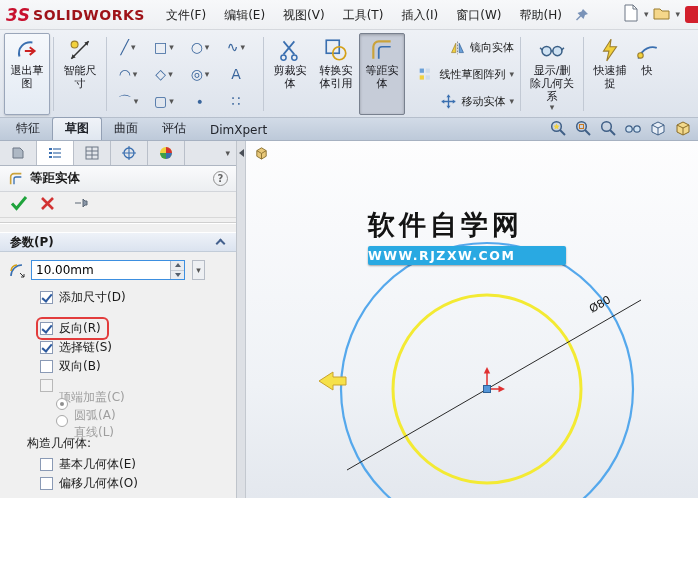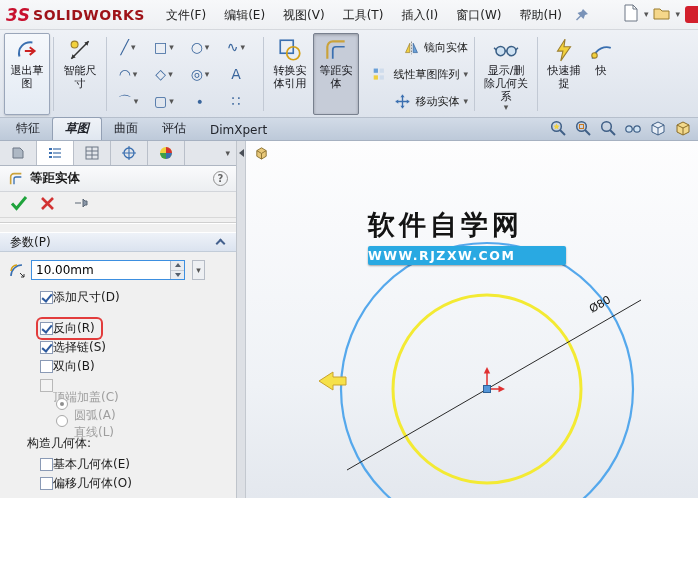--- a/index.html
+++ b/index.html
@@ -43,57 +43,57 @@
   .bb.wide { width:56px; }
   .bb.wide .blabel { width:44px; }
   .bb.clipped { width:28px; overflow:hidden; }
 
   
   .tabrow { position:absolute; top:118px; left:0; width:698px; height:23px;
     background:linear-gradient(#d2dbe7,#bdc9d9); border-bottom:1px solid #a6b1c1;
     display:flex; align-items:flex-end; padding-left:4px; }
   .tab { padding:2px 12px 3px; font-size:12px; color:#22252c; }
   .tab.active { background:linear-gradient(#f0f3f8,#e0e7f0); border:1px solid #93a0b4;
-    border-bottom:none; border-radius:3px 3px 0 0; font-weight:bold;font-style:italic; }
+    border-bottom:none; border-radius:3px 3px 0 0; font-weight:bold; }
   .hud { margin-left:auto; display:flex; align-items:center; gap:7px; padding:0 6px 3px 0; }
   .hud-icon { width:18px; height:18px; }
 
   
   .pm-panel { position:absolute; top:141px; left:0; width:237px; height:444px;
     background:#f0f0f0; border-right:1px solid #bfc4cb; overflow:hidden; }
   .pm-tabs { height:25px; display:flex; align-items:stretch; background:#e3e6eb; border-bottom:1px solid #aeb6c2; }
   .pm-tab { width:37px; display:flex; align-items:center; justify-content:center; border-right:1px solid #b9bfc9; }
   .pm-tab.active { background:#fff; }
   .pm-tab-overflow { margin-left:auto; display:flex; align-items:center; padding:0 6px; }
   .pm-title { height:26px; display:flex; align-items:center; gap:6px; padding:0 8px;
     background:linear-gradient(#fafbfc,#eceef1); border-bottom:1px solid #d2d5da; }
   .pm-title-text { font-weight:bold; font-size:12.5px; }
   .help-circle { margin-left:auto; width:15px; height:15px; border:1px solid #8f8f8f; border-radius:50%;
     color:#666; font-size:10px; font-weight:bold; display:flex; align-items:center; justify-content:center; }
   .pm-actions { height:26px; display:flex; align-items:center; gap:12px; padding:0 10px;
     border-bottom:1px solid #d8d8d8; }
   .pm-divider { height:2px; border-top:1px solid #cfcfcf; border-bottom:1px solid #ffffff; margin:4px 0 8px; }
   .pm-group-header { height:20px; display:flex; align-items:center; padding:0 10px;
     background:linear-gradient(#eef2f8,#dbe3ef); border-top:1px solid #fff; border-bottom:1px solid #c2ccd8;
-    font-weight:normal; position:relative; }
+    font-weight:bold; position:relative; }
   .chev-up { position:absolute; right:12px; top:7px; width:7px; height:7px;
     border-left:2px solid #44618e; border-top:2px solid #44618e; transform:rotate(45deg); }
   .pm-body { padding-top:8px; display:flex; flex-direction:column; }
   .dist-row { display:flex; align-items:center; gap:5px; margin:0 16px 8px 8px; }
   .dist-icon { width:18px; height:18px; flex:none; }
   .dist-input-wrap { display:flex; align-items:stretch; height:20px; border:1px solid #3d8fe0; background:#fff; }
   .dist-input { width:138px; border:none; outline:none; font:12px "DejaVu Sans",sans-serif; padding:0 4px; }
   .spinner { width:14px; display:flex; flex-direction:column; border-left:1px solid #aeb6c2; }
   .spin-btn { flex:1; background:#e9ecf0; display:flex; align-items:center; justify-content:center; }
   .spin-btn + .spin-btn { border-top:1px solid #c5cbd3; }
   .tri-up { width:0; height:0; border-left:3px solid transparent; border-right:3px solid transparent; border-bottom:4px solid #55606e; }
   .tri-down { width:0; height:0; border-left:3px solid transparent; border-right:3px solid transparent; border-top:4px solid #55606e; }
   .dist-caret { width:13px; height:20px; margin-left:2px; border:1px solid #b6bcc6; background:#eef0f3;
     display:flex; align-items:center; justify-content:center; }
-  .cb-row { display:flex; align-items:center; gap:0; height:19px; margin-left:38px; width:fit-content; padding:0 6px 0 2px; }
+  .cb-row { display:flex; align-items:center; gap:6px; height:19px; margin-left:38px; width:fit-content; padding:0 6px 0 2px; }
   .cb-row.annotated { box-shadow:0 0 0 2px #e23c3c; border-radius:4px;margin-top:12px; }
   .cb { width:13px; height:13px; border:1px solid #8a9ab5; background:#fff; position:relative; flex:none; }
   .cb.checked::after { content:""; position:absolute; left:3px; top:0; width:4px; height:8px;
     border-right:2px solid #2d5a9e; border-bottom:2px solid #2d5a9e; transform:rotate(40deg); }
   .cb.disabled { border-color:#b8b8b8; background:#f3f3f3; }
   .rd-row { display:flex; align-items:center; gap:6px; height:17px; margin-left:56px; }
   .rd { width:12px; height:12px; border:1px solid #a8a8a8; border-radius:50%; background:#fff; position:relative; flex:none; }
   .rd.selected::after { content:""; position:absolute; left:3px; top:3px; width:4px; height:4px; border-radius:50%; background:#8f8f8f; }
   .dim-label { color:#9e9e9e;margin-top:24px; }
   .construction-label { margin:6px 0 3px 27px; }
@@ -219,20 +219,30 @@
           <span class="caret">▾</span>
         </div>
       <div class="tool-cell">
           <span class="tool-glyph">∙</span>
         </div>
       <div class="tool-cell">
           <span class="tool-glyph">∷</span>
         </div>
     </div>
     <div class="vsep"></div>
+    <div class="bb">
+      <span class="bicon">
+        <svg width="26" height="26" viewBox="0 0 24 24">
+            <path d="M6 4 L16 16 M16 4 L6 16" stroke="#3a6fb0" stroke-width="1.6"></path>
+            <circle cx="6" cy="19" r="2.4" fill="none" stroke="#3a6fb0" stroke-width="1.4"></circle>
+            <circle cx="16" cy="19" r="2.4" fill="none" stroke="#3a6fb0" stroke-width="1.4"></circle>
+          </svg>
+      </span>
+      <span class="blabel">剪裁实体</span>
+    </div>
     <div class="bb">
       <span class="bicon">
         <svg width="26" height="26" viewBox="0 0 24 24">
             <rect x="3" y="3" width="12" height="12" fill="none" stroke="#3a6fb0" stroke-width="1.5"></rect>
             <circle cx="15" cy="15" r="6" fill="none" stroke="#d4a017" stroke-width="1.6"></circle>
           </svg>
       </span>
       <span class="blabel">转换实体引用</span>
     </div>
     <div class="bb pressed">

